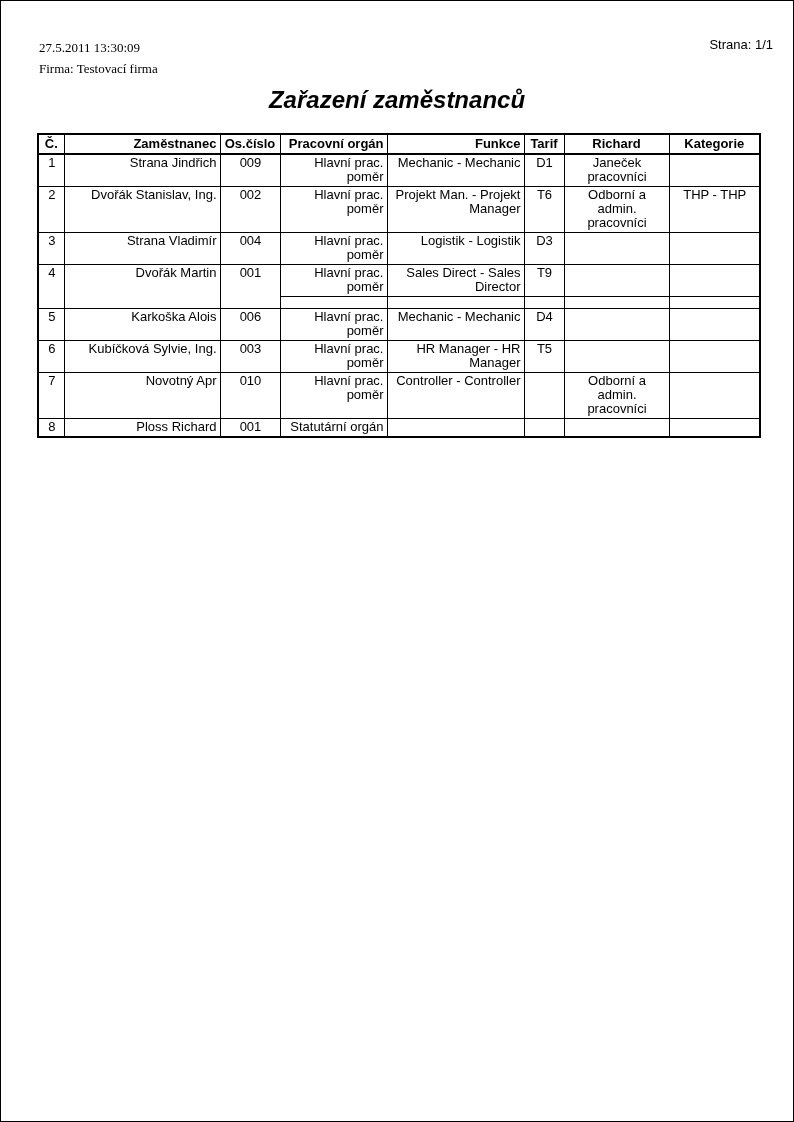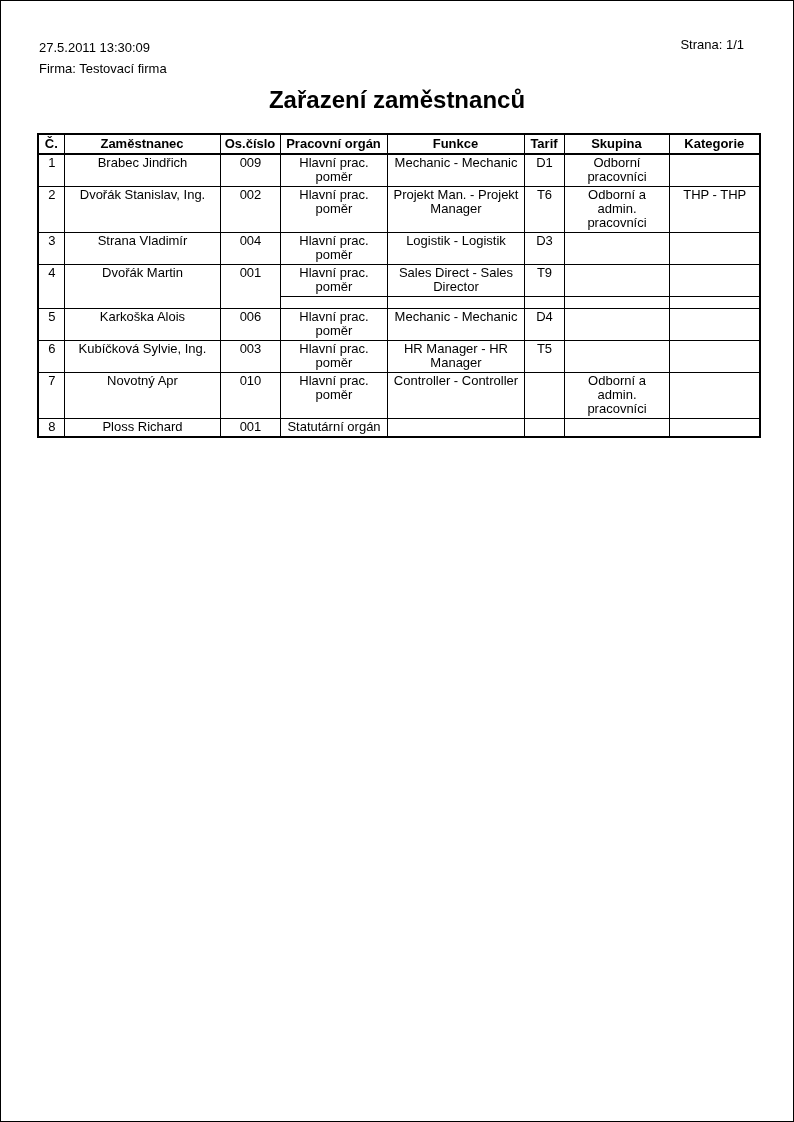--- a/index.html
+++ b/index.html
@@ -6,26 +6,26 @@
   .page{
     position:relative;
     width:794px;height:1122px;
     box-sizing:border-box;
     border:1px solid #000;
     background:#fff;
     color:#000;
     font-family:"Liberation Sans","DejaVu Sans",sans-serif;
     overflow:hidden;
   }
-  .meta-left{position:absolute;left:38px;top:36px;font-size:13px;line-height:21px;}
-  .meta-right{position:absolute;right:49px;top:36px;font-size:13px;margin-left:24px;}
+  .meta-left{position:absolute;left:38px;top:36px;font-size:13px;line-height:21px;font-family:Liberation Serif, serif;}
+  .meta-right{position:absolute;right:20px;top:36px;font-size:13px;margin-left:24px;}
   .title{
     position:absolute;left:0;top:85px;width:100%;
     margin:0;text-align:center;
-    font-size:24px;font-weight:bold;
+    font-size:24px;font-weight:bold;font-style:italic;
   }
   table.report{
     position:absolute;left:36px;top:132px;width:722px;
     table-layout:fixed;border-collapse:collapse;
     font-size:13px;line-height:14px;
     border:2px solid #000;
   }
   table.report th{
     border:1px solid #000;border-bottom:2px solid #000;
     padding:2px 3px;font-size:13px;font-weight:bold;
@@ -35,21 +35,21 @@
   table.report td{
     border:1px solid #000;
     padding:1px 3px 2px 4px;
     vertical-align:top;
     height:27px;
     overflow:hidden;
   }
   tr.short td{height:12px;}
   tr.subrow td{height:11px;padding:0 3px;}
   .ac{text-align:center;}
-  .al{text-align:center;}
+  .al{text-align:right;}
 </style>
 </head>
 <body>
 
 <div class="page">
 
   <div class="meta-left">
     <div>27.5.2011 13:30:09</div>
     <div>Firma: Testovací firma</div>
   </div>
@@ -69,33 +69,33 @@
         <col style="width:91px">
     </colgroup>
     <thead>
       <tr>
         <th class="ac">Č.</th>
         <th class="al">Zaměstnanec</th>
         <th class="ac">Os.číslo</th>
         <th class="al">Pracovní orgán</th>
         <th class="al">Funkce</th>
         <th class="ac">Tarif</th>
-        <th class="ac">Skupina</th>
+        <th class="ac">Richard</th>
         <th class="ac">Kategorie</th>
       </tr>
     </thead>
     <tbody>
       <tr>
         <td class="ac">1</td>
-        <td class="al">Brabec Jindřich</td>
+        <td class="al">Strana Jindřich</td>
         <td class="ac">009</td>
         <td class="al">Hlavní prac. poměr</td>
         <td class="al">Mechanic - Mechanic</td>
         <td class="ac">D1</td>
-        <td class="ac">Odborní pracovníci</td>
+        <td class="ac">Janeček pracovníci</td>
         <td class="ac"></td>
       </tr>
       <tr>
         <td class="ac">2</td>
         <td class="al">Dvořák Stanislav, Ing.</td>
         <td class="ac">002</td>
         <td class="al">Hlavní prac. poměr</td>
         <td class="al">Projekt Man. - Projekt Manager</td>
         <td class="ac">T6</td>
         <td class="ac">Odborní a admin. pracovníci</td>

